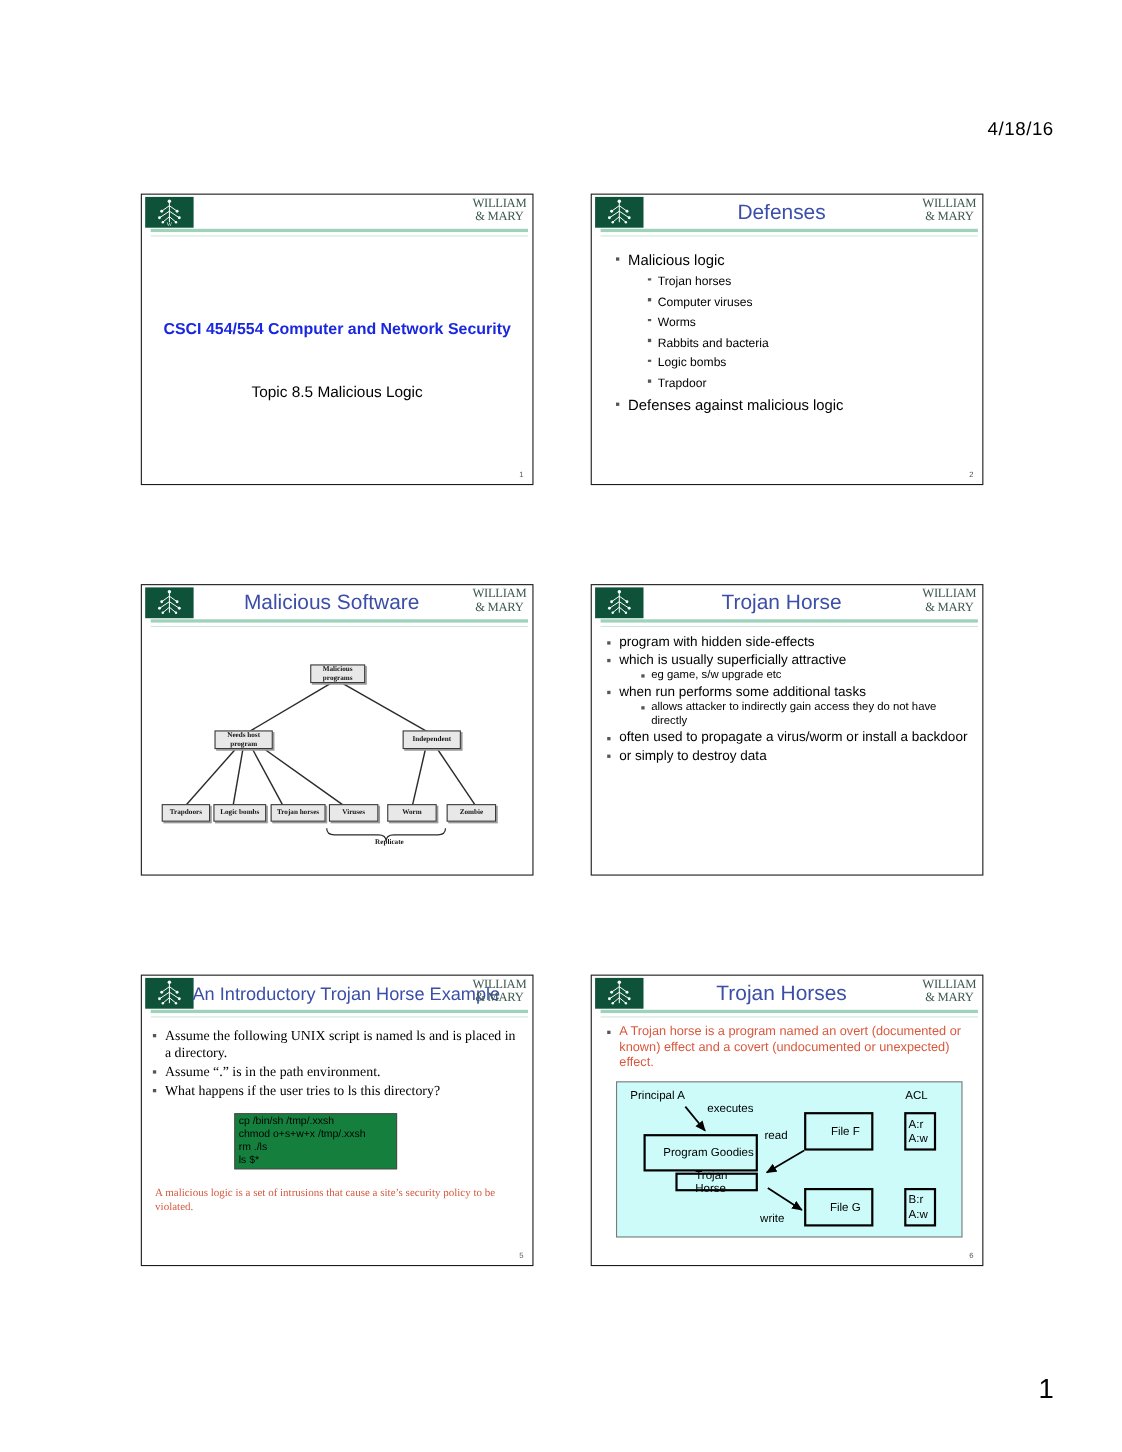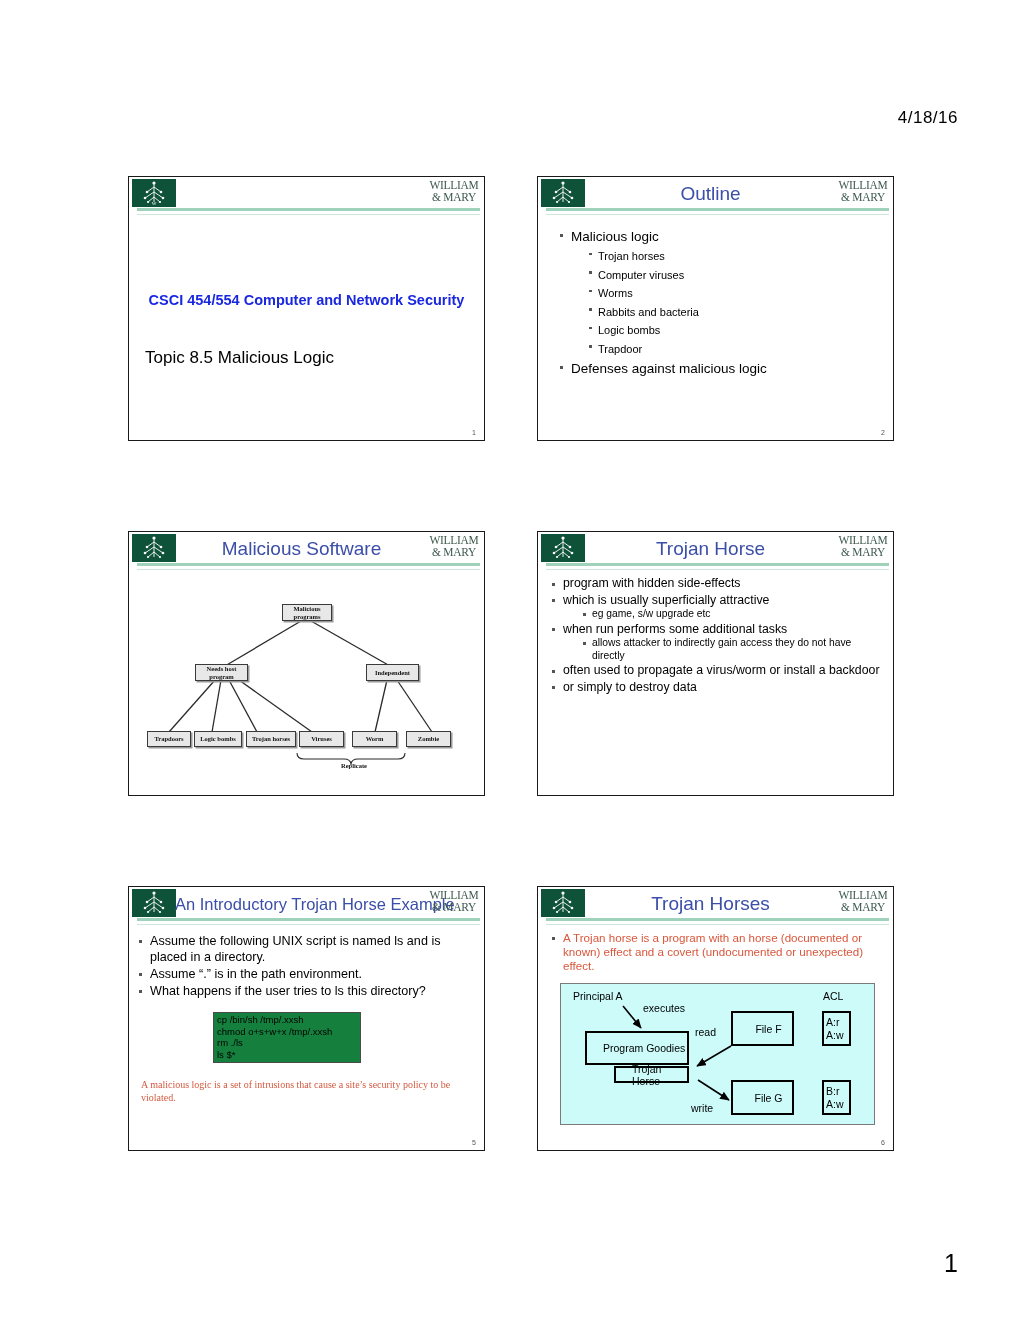--- a/index.html
+++ b/index.html
@@ -140,22 +140,23 @@
     text-align: center;
     color: #1a27e0;
     font-weight: bold;
     font-size: 14.5px;
     line-height: 19px;
   }
   .title-slide-sub {
     position: absolute;
     left: 16px; right: 16px;
     top: 131px;
+    text-align: center;
     color: #000;
-    font-size: 17px;
+    font-size: 14px;
   }
 
   
   ul.bullets {
     list-style: none;
     margin: 0;
     padding: 0;
   }
   ul.bullets li {
     position: relative;
@@ -193,21 +194,21 @@
   .outline-list { position: absolute; left: 18px; top: 10px; right: 10px; }
   .outline-list .lvl1 { font-size: 13.5px; line-height: 20px; }
   .outline-list ul.sub { margin-left: 14px; }
   .outline-list ul.sub li { font-size: 11px; line-height: 18.5px; }
 
   .trojan-list { position: absolute; left: 10px; top: 4px; right: 8px; }
   .trojan-list > li { font-size: 12.3px; line-height: 15.5px; margin-bottom: 0; }
   .trojan-list ul.sub li { font-size: 10.3px; line-height: 12.5px; }
 
   .intro-list { position: absolute; left: 6px; top: 6px; right: 10px; }
-  .intro-list > li { font-size: 12.6px; line-height: 16px; margin-bottom: 0px; }
+  .intro-list > li { font-size: 12.6px; line-height: 16px; margin-bottom: 0px; font-family: Liberation Serif, serif; }
 
   
   .code-box {
     position: absolute;
     left: 84px;
     top: 85px;
     width: 148px;
     background: #15803d;
     border: 1px solid #4b4b4b;
     padding: 1px 2px 2px 3px;
@@ -357,21 +358,21 @@
               <circle cx="20" cy="3" r="1.6" fill="#ffffff" stroke="none"></circle>
               <circle cx="13" cy="12" r="1.3" fill="#ffffff" stroke="none"></circle>
               <circle cx="27" cy="12" r="1.3" fill="#ffffff" stroke="none"></circle>
               <circle cx="11" cy="18" r="1.3" fill="#ffffff" stroke="none"></circle>
               <circle cx="29" cy="18" r="1.3" fill="#ffffff" stroke="none"></circle>
               <circle cx="14" cy="22" r="1.1" fill="#ffffff" stroke="none"></circle>
               <circle cx="26" cy="22" r="1.1" fill="#ffffff" stroke="none"></circle>
             </g>
           </svg>
         </div>
-        <div class="slide-title">Outline</div>
+        <div class="slide-title">Defenses</div>
         <div class="wm-wordmark">
           <span class="l1">WILLIAM</span>
           <span class="l2">&amp; MARY</span>
         </div>
         <div class="rule-thick"></div>
         <div class="rule-thin"></div>
       </div>
       <div class="slide-body">
         <ul class="bullets outline-list">
           <li class="lvl1">
@@ -579,21 +580,21 @@
         <div class="slide-title">Trojan Horses</div>
         <div class="wm-wordmark">
           <span class="l1">WILLIAM</span>
           <span class="l2">&amp; MARY</span>
         </div>
         <div class="rule-thick"></div>
         <div class="rule-thin"></div>
       </div>
       <div class="slide-body">
         <ul class="bullets acl-intro">
-          <li><span>A Trojan horse is a program with an horse (documented or known) effect and a covert (undocumented or unexpected) effect.</span></li>
+          <li><span>A Trojan horse is a program named an overt (documented or known) effect and a covert (undocumented or unexpected) effect.</span></li>
         </ul>
 
         <div class="acl-panel">
           <svg width="313" height="140" aria-hidden="true">
             <defs>
               <marker id="ah" markerWidth="7" markerHeight="7" refX="5.5" refY="2.6" orient="auto">
                 <path d="M0,0 L6,2.6 L0,5.2 z" fill="#000"></path>
               </marker>
             </defs>
             <g stroke="#000" stroke-width="1.6" fill="none" marker-end="url(#ah)">

